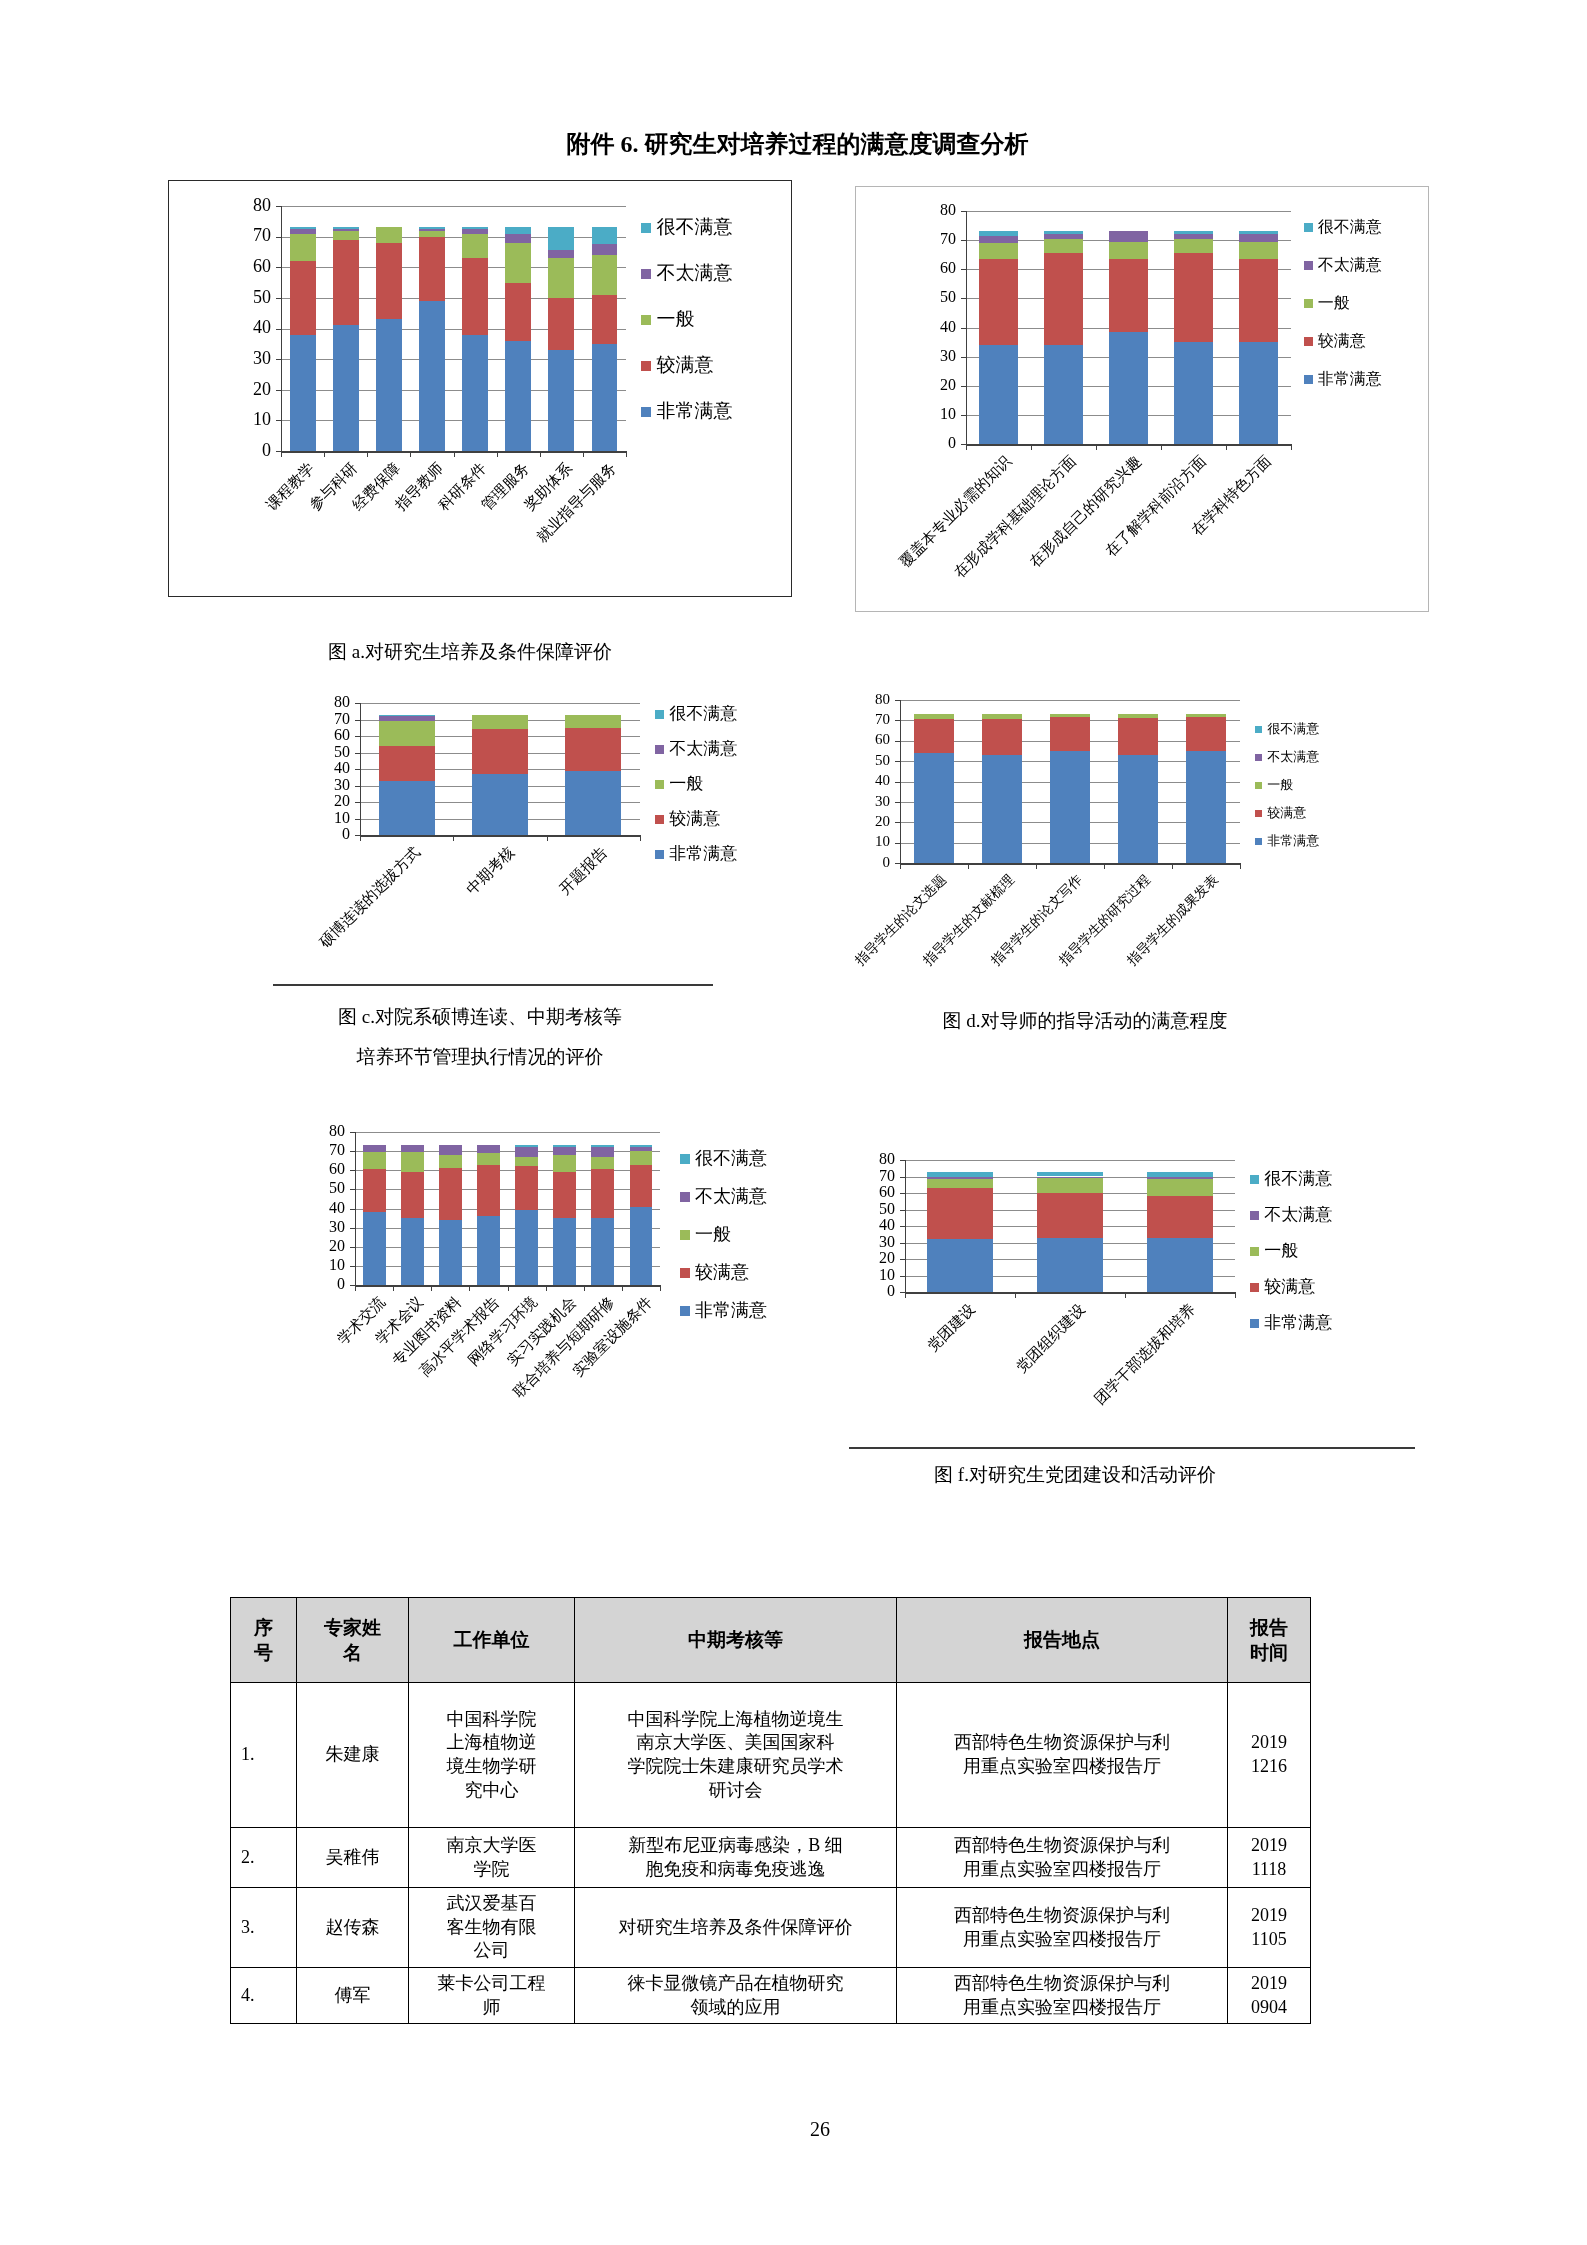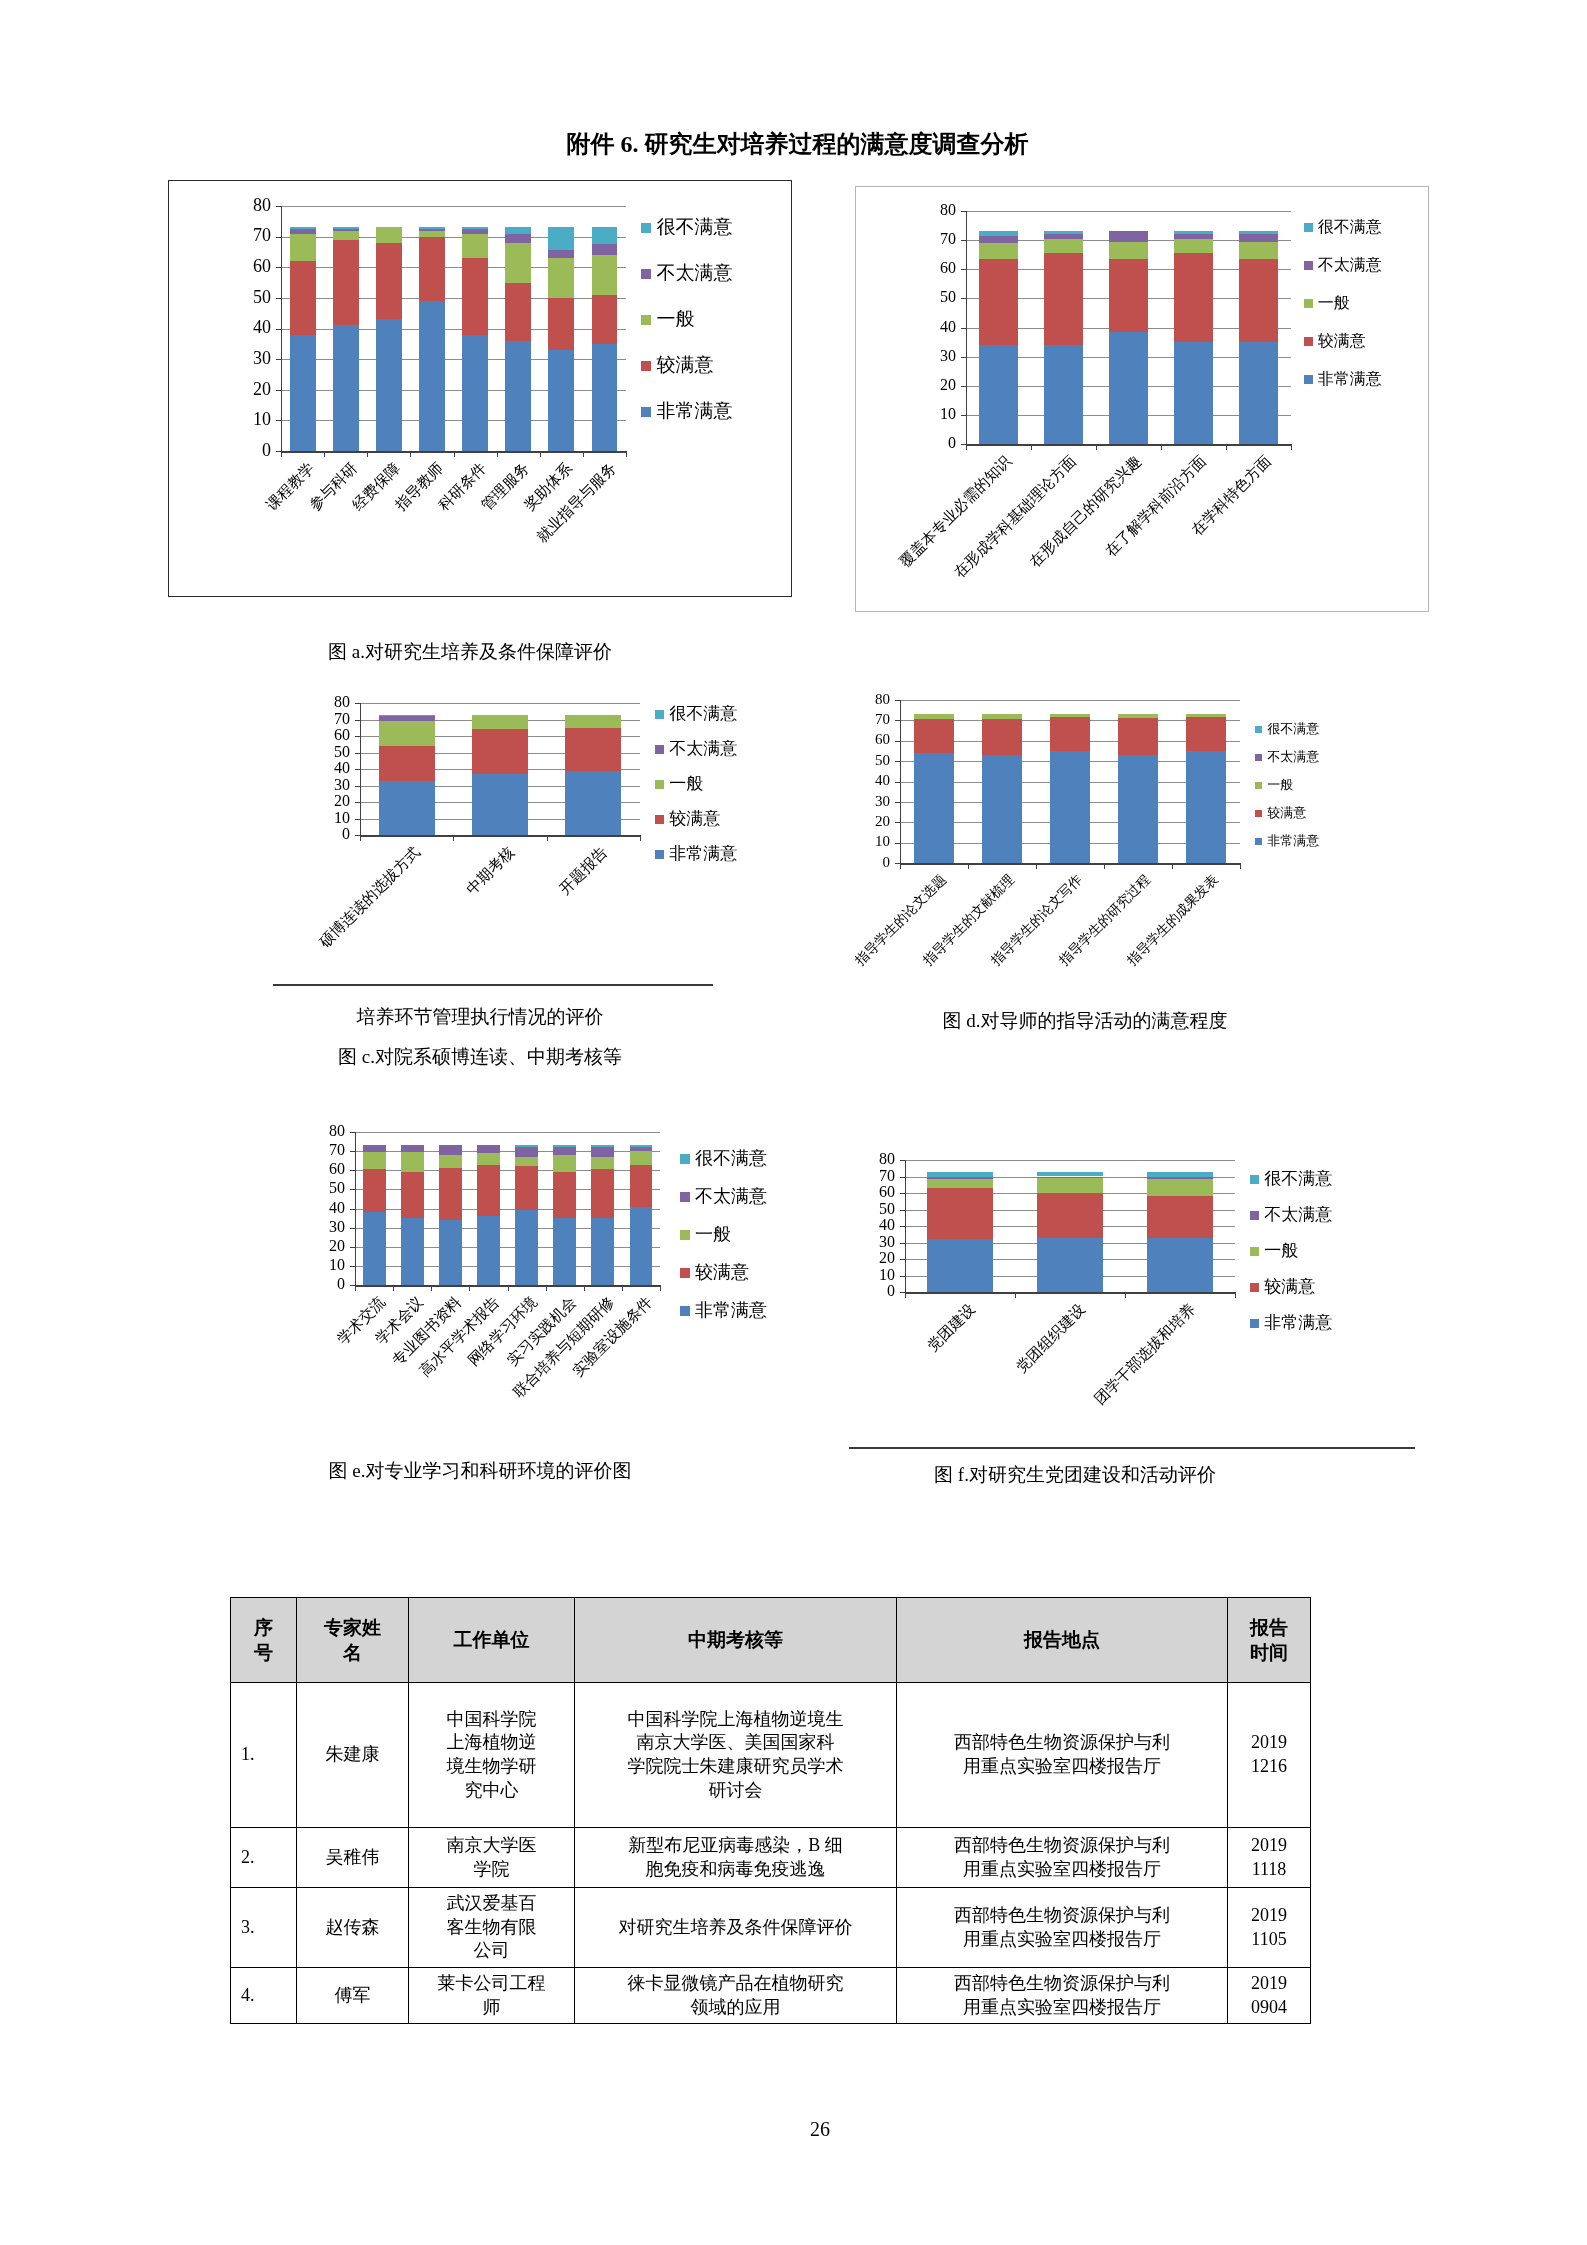--- a/index.html
+++ b/index.html
@@ -365,22 +365,22 @@
         <div style="margin-bottom: 10px; white-space: nowrap;"><span style="display: inline-block; width: 0.55em; height: 0.55em; background: rgb(128, 100, 162); margin-right: 5px;"></span><span>不太满意</span></div>
         <div style="margin-bottom: 10px; white-space: nowrap;"><span style="display: inline-block; width: 0.55em; height: 0.55em; background: rgb(155, 187, 89); margin-right: 5px;"></span><span>一般</span></div>
         <div style="margin-bottom: 10px; white-space: nowrap;"><span style="display: inline-block; width: 0.55em; height: 0.55em; background: rgb(192, 80, 77); margin-right: 5px;"></span><span>较满意</span></div>
         <div style="margin-bottom: 10px; white-space: nowrap;"><span style="display: inline-block; width: 0.55em; height: 0.55em; background: rgb(79, 129, 189); margin-right: 5px;"></span><span>非常满意</span></div>
       </div>
     </section>
 
   <div class="rule rule-c"></div>
 
   <div class="caption cap-c">
+    <div class="cap-line">图 c.对院系硕博连读、中期考核等</div>
     <div class="cap-line">培养环节管理执行情况的评价</div>
-    <div class="cap-line">图 c.对院系硕博连读、中期考核等</div>
   </div>
   <div class="caption cap-d">图 d.对导师的指导活动的满意程度</div>
 
   <section class="chart-block" style="left: 235px; top: 1122px; width: 558px; height: 300px;">
       <div style="position: absolute; left: 115px; top: 163px; width: 5px; height: 1px; background: rgb(64, 64, 64);"></div>
       <div style="position: absolute; left: 64px; top: 153.08px; width: 46px; text-align: right; font-size: 16px;">0</div>
       <div style="position: absolute; left: 120px; top: 143.875px; width: 305px; height: 1px; background: rgb(140, 140, 140);"></div>
       <div style="position: absolute; left: 115px; top: 143.875px; width: 5px; height: 1px; background: rgb(64, 64, 64);"></div>
       <div style="position: absolute; left: 64px; top: 133.955px; width: 46px; text-align: right; font-size: 16px;">10</div>
       <div style="position: absolute; left: 120px; top: 124.75px; width: 305px; height: 1px; background: rgb(140, 140, 140);"></div>
@@ -544,21 +544,20 @@
         <div style="margin-bottom: 13px; white-space: nowrap;"><span style="display: inline-block; width: 0.55em; height: 0.55em; background: rgb(75, 172, 198); margin-right: 5px;"></span><span>很不满意</span></div>
         <div style="margin-bottom: 13px; white-space: nowrap;"><span style="display: inline-block; width: 0.55em; height: 0.55em; background: rgb(128, 100, 162); margin-right: 5px;"></span><span>不太满意</span></div>
         <div style="margin-bottom: 13px; white-space: nowrap;"><span style="display: inline-block; width: 0.55em; height: 0.55em; background: rgb(155, 187, 89); margin-right: 5px;"></span><span>一般</span></div>
         <div style="margin-bottom: 13px; white-space: nowrap;"><span style="display: inline-block; width: 0.55em; height: 0.55em; background: rgb(192, 80, 77); margin-right: 5px;"></span><span>较满意</span></div>
         <div style="margin-bottom: 13px; white-space: nowrap;"><span style="display: inline-block; width: 0.55em; height: 0.55em; background: rgb(79, 129, 189); margin-right: 5px;"></span><span>非常满意</span></div>
       </div>
     </section>
 
   <div class="rule rule-f"></div>
 
-  <div class="caption cap-e">图 e.对专业学习和科研环境的评价图</div>
   <div class="caption cap-f">图 f.对研究生党团建设和活动评价</div>
 
 
   <table class="lectures">
     <colgroup>
         <col style="width: 66px;">
         <col style="width: 112px;">
         <col style="width: 166px;">
         <col style="width: 322px;">
         <col style="width: 331px;">

